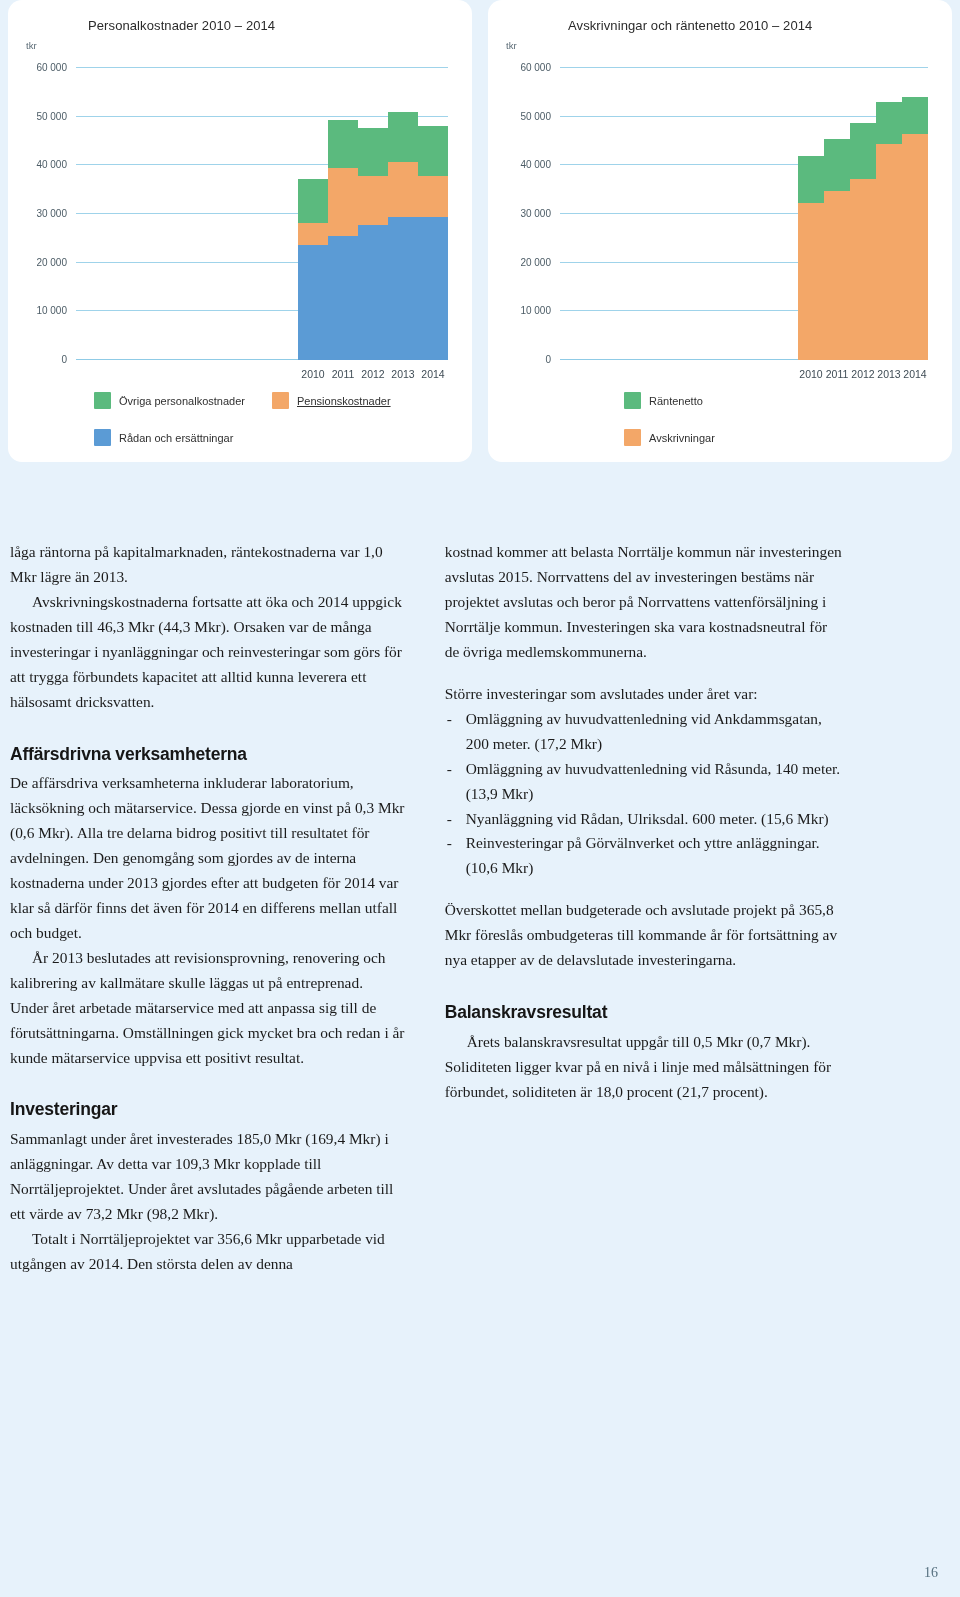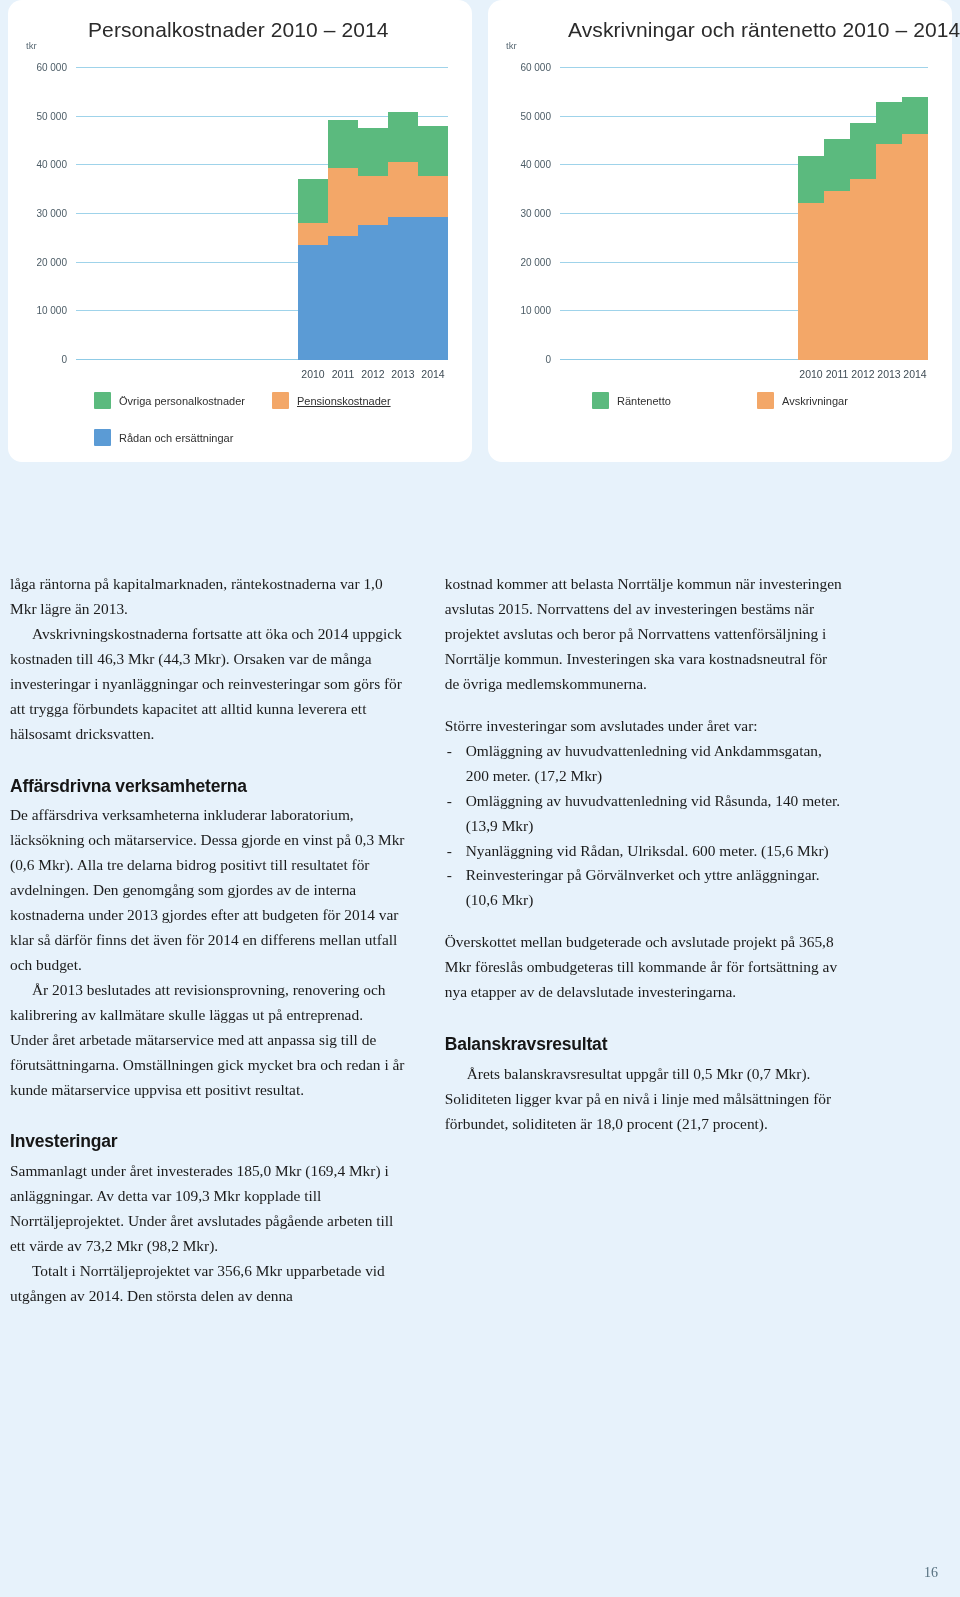--- a/index.html
+++ b/index.html
@@ -38,21 +38,21 @@
     padding: 0;
   }
   .chart-card.left  { margin-left: 8px; width: 464px; }
   .chart-card.right { margin-left: 16px; width: 464px; }
 
   .chart-title {
     position: absolute;
     top: 18px;
     left: 80px;
     font-family: "Liberation Sans", sans-serif;
-    font-size: 21px;
+    font-size: 13px;
     color: #2b2b2b;
     letter-spacing: .1px;
     white-space: nowrap;
   }
 
   .axis-unit {
     position: absolute;
     top: 40px;
     left: 18px;
     font-family: "Liberation Sans", sans-serif;
@@ -137,36 +137,35 @@
   .legend-item {
     display: flex;
     align-items: center;
     gap: 8px;
     font-family: "Liberation Sans", sans-serif;
     font-size: 11px;
     color: #303030;
   }
   .legend-item.w1 { width: 178px; }
   .legend-item.w2 { width: 178px; text-decoration: underline; }
-  .chart-card.right .legend-item { width: 165px; }
+  .chart-card.right .legend-item { width: 165px; margin-left: 32px; }
 
   .swatch {
     width: 17px; height: 17px;
     border-radius: 1px;
     flex: 0 0 auto;
   }
 
   
   .columns {
     position: absolute;
     top: 540px;
     left: 0;
     width: 844px;
     display: flex;
-    margin-top: 32px;
   }
   .col {
     width: 440px;
     font-family: "Liberation Serif", serif;
     font-size: 15.4px;
     line-height: 1.62;
     color: #1b1b1b;
     text-align: left;
   }
   .col.left  { margin-left: 10px; width: 435px; }

